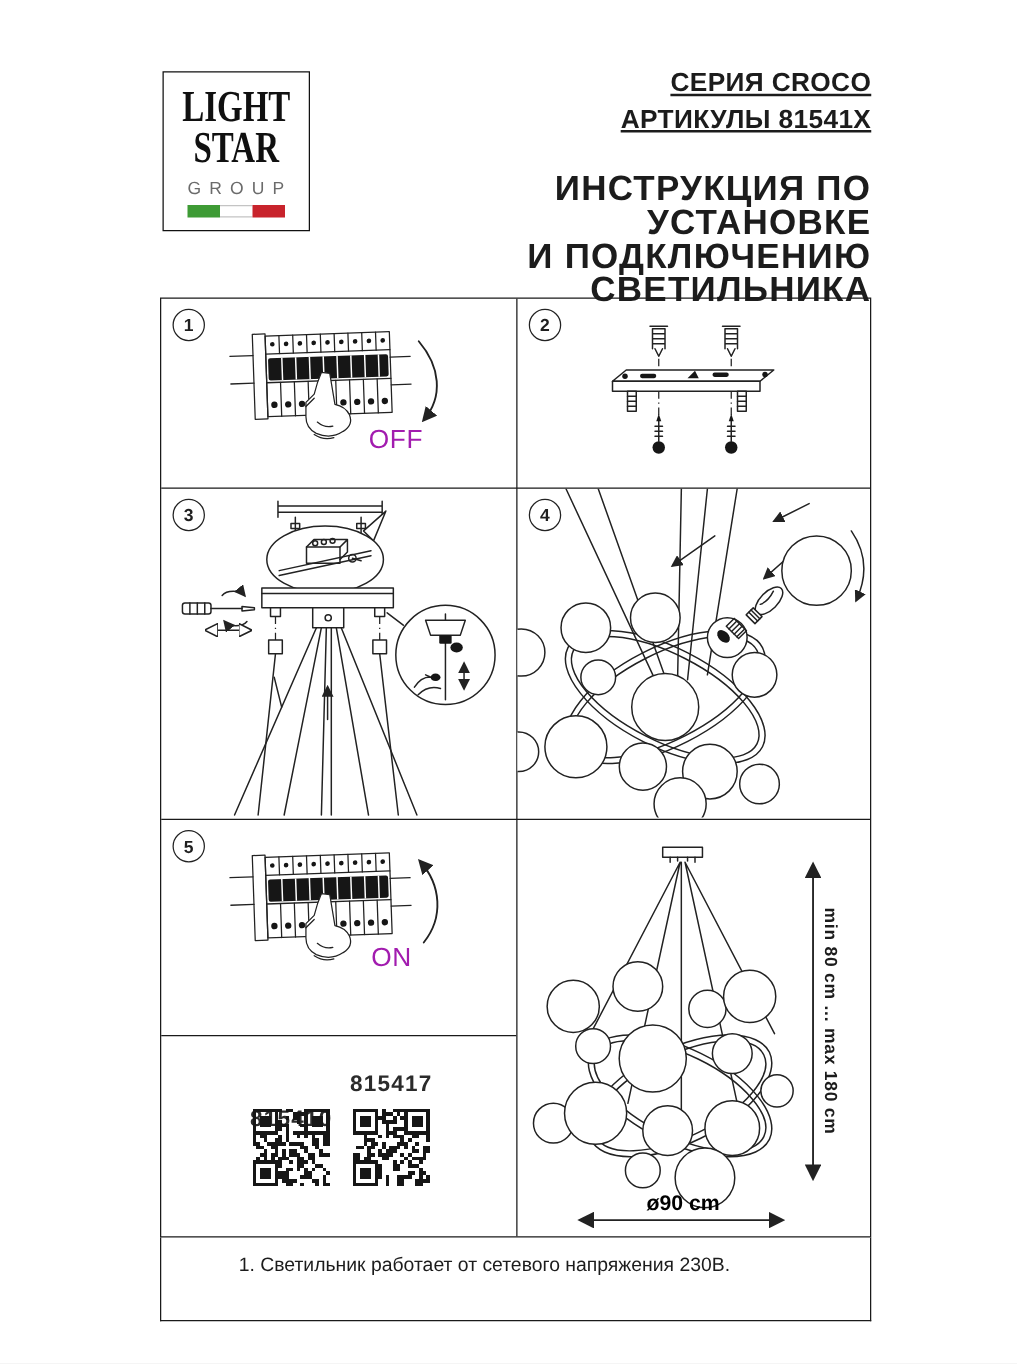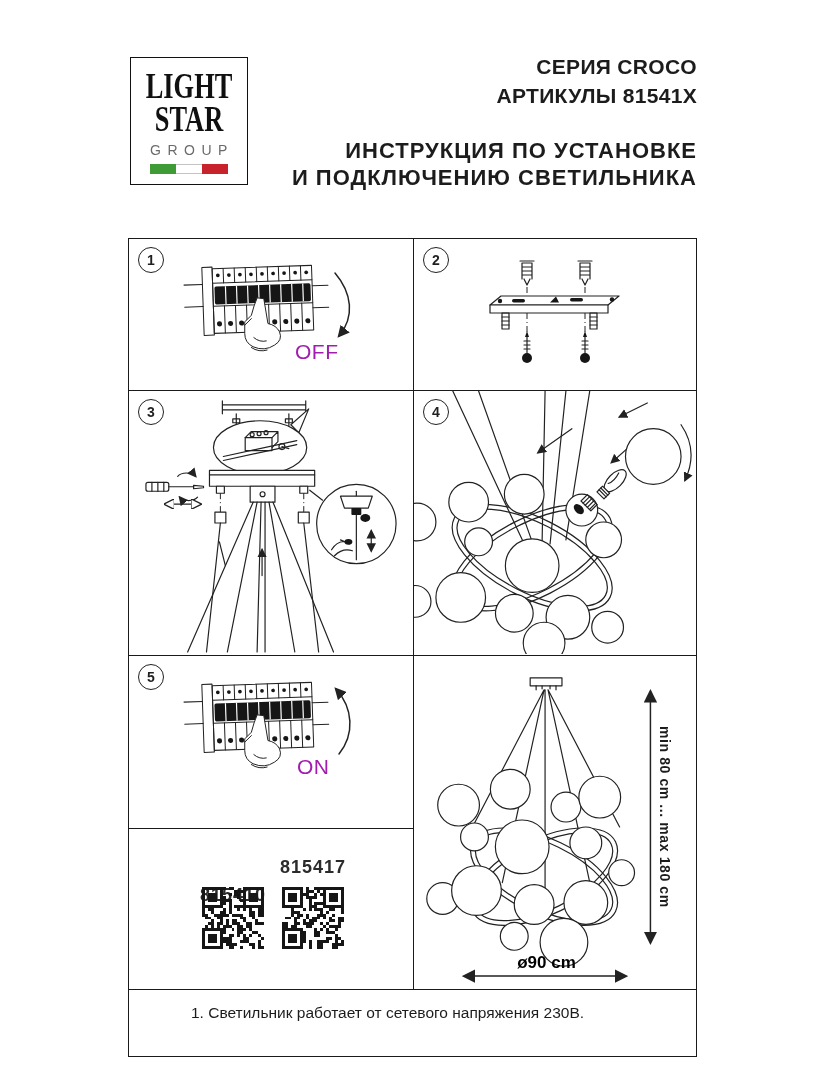--- a/index.html
+++ b/index.html
@@ -14,23 +14,23 @@
   .logo-word.first{margin-top:11px;}
   .logo-group{font-size:14px;letter-spacing:6.5px;text-indent:6px;color:#6b6b6b;margin-top:7px;}
   .flag{margin:6px auto 0;width:78px;height:10px;display:flex;}
   .flag span{display:block;width:26px;height:10px;box-sizing:border-box;}
   .flag .f-green{background:#3E9B35;}
   .flag .f-white{background:#fff;border-top:1px solid #c4c4c4;border-bottom:1px solid #c4c4c4;}
   .flag .f-red{background:#C8232C;}
 
   
   .hdr{right:129px;top:52px;width:430px;text-align:right;}
-  .hdr-line{font-weight:bold;font-size:21px;line-height:29px;letter-spacing:.3px;color:#1c1c1c;}
+  .hdr-line{font-weight:bold;font-size:21px;line-height:29px;letter-spacing:.3px;color:#1c1c1c;text-decoration:underline;}
   .hdr-gap{height:27px;}
-  .hdr-title{font-weight:bold;font-size:22px;line-height:27px;letter-spacing:1px;color:#1c1c1c;}
+  .hdr-title{font-weight:bold;font-size:28px;line-height:27px;letter-spacing:1px;color:#1c1c1c;}
 
   
   .grid{left:128px;top:238px;width:569px;height:752px;border:1.4px solid #1a1a1a;box-sizing:border-box;}
   .gline{position:absolute;background:#1a1a1a;}
   .cell{position:absolute;}
   .badge{position:absolute;left:9px;top:8px;width:26px;height:26px;border:1.4px solid #222;border-radius:50%;
          text-align:center;line-height:25px;font-size:14px;font-weight:bold;box-sizing:border-box;background:#fff;}
   .switch-label{position:absolute;font-size:21px;letter-spacing:.5px;color:#a21caf;}
 
   

